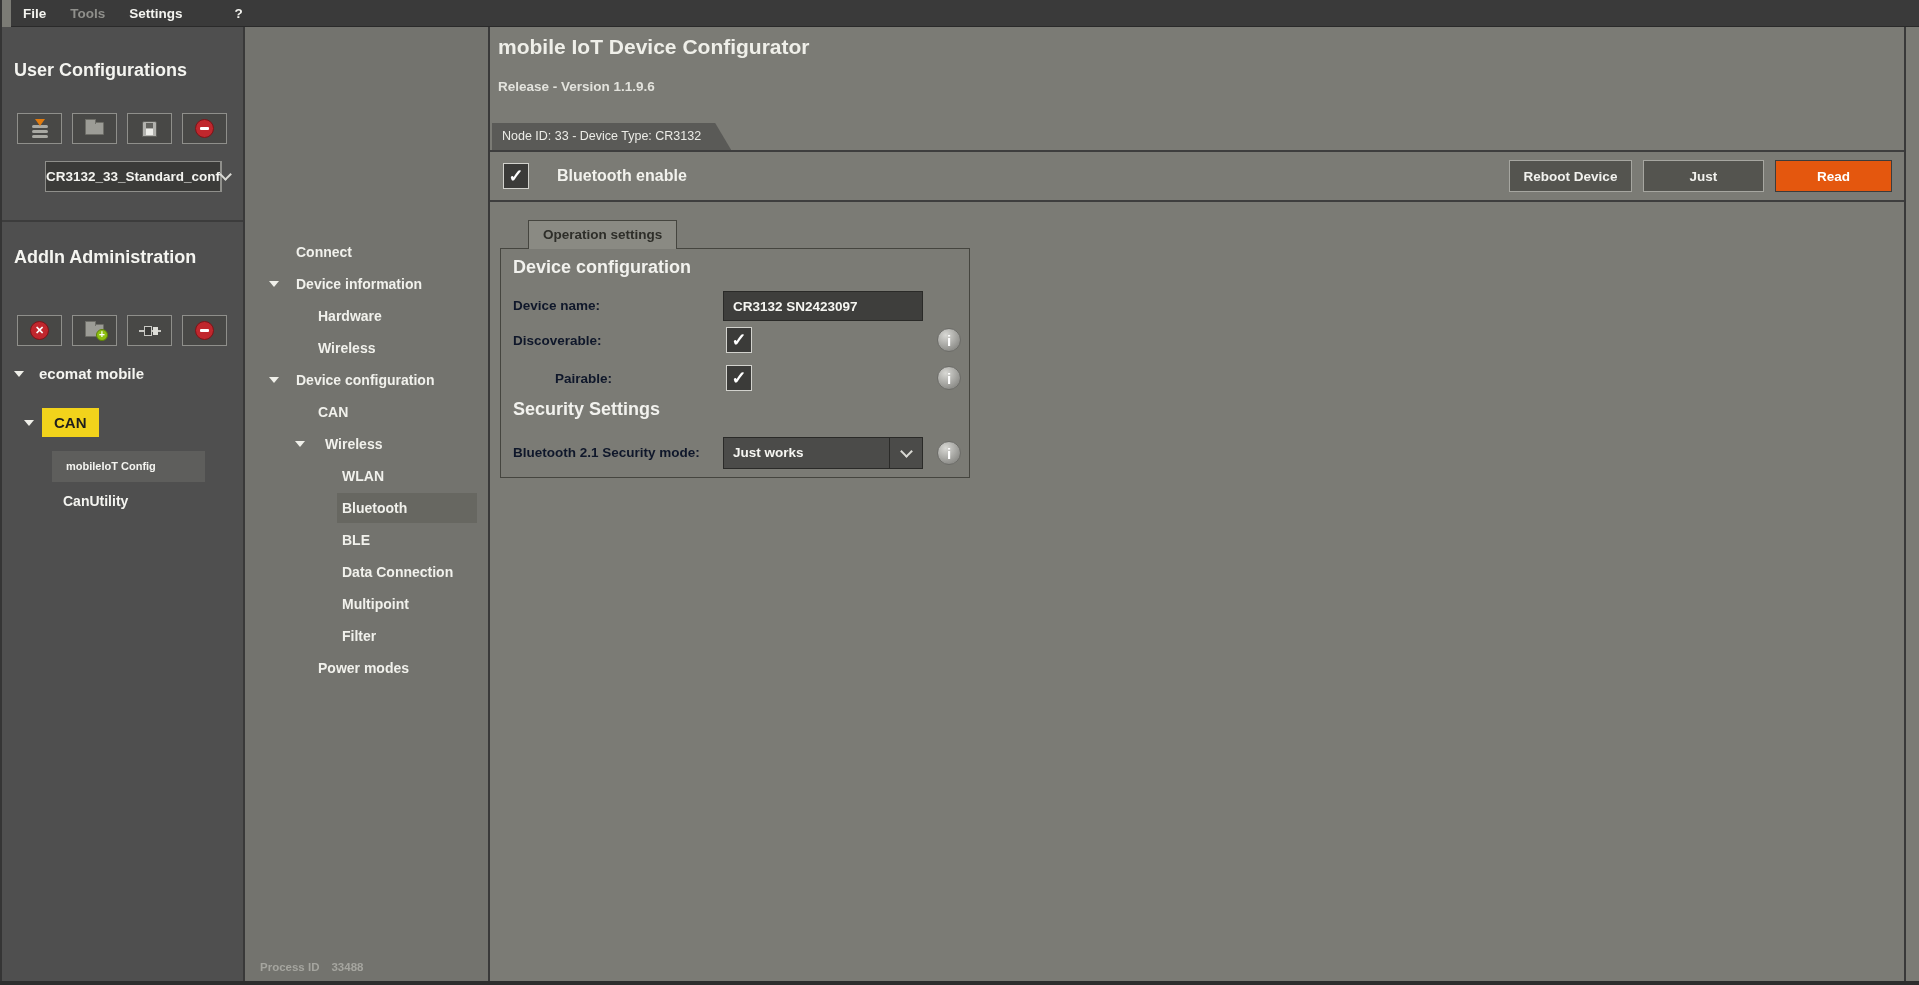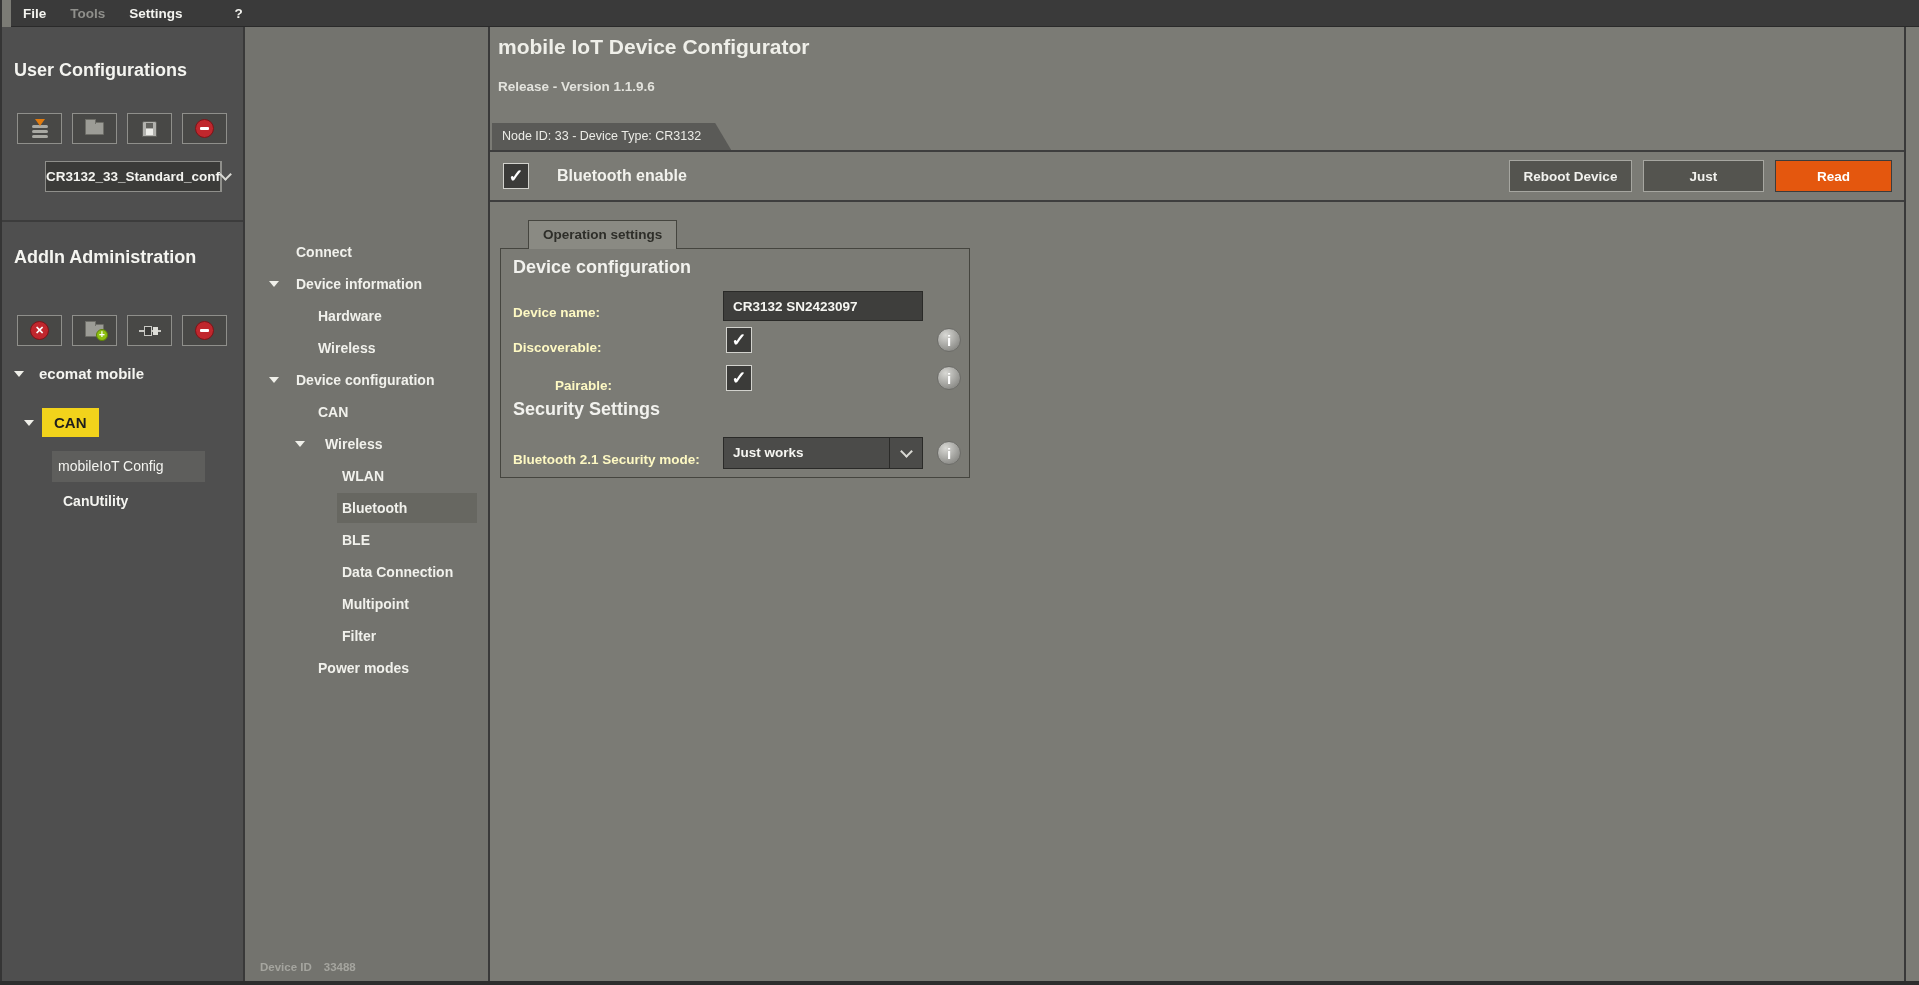--- a/index.html
+++ b/index.html
@@ -75,21 +75,21 @@
 
   .tri { width:0; height:0; border-left:5px solid transparent; border-right:5px solid transparent;
     border-top:6px solid #F0F0EA; }
 
   .tree-root { position:absolute; left:14px; top:338px; display:flex; align-items:center; gap:15px;
     font-size:15px; font-weight:700; color:#F4F4F0; cursor:pointer; }
   .tree-can { position:absolute; left:24px; top:381px; display:flex; align-items:center; gap:8px; cursor:pointer; }
   .can-box { background:#F2D31B; color:#1E1E1E; font-size:15px; font-weight:700;
     padding:5px 12px; line-height:19px; }
   .tree-leaf-sel { position:absolute; left:52px; top:424px; width:153px; height:31px; background:#5E5E5C;
-    font-size:14px; font-weight:400; color:#F4F4F0; line-height:31px; padding-left:6px; cursor:pointer; }
+    font-size:11px; font-weight:700; color:#F4F4F0; line-height:31px; padding-left:14px; cursor:pointer; }
   .tree-leaf { position:absolute; left:63px; top:466px; font-size:14px; font-weight:700; color:#F4F4F0; cursor:pointer; }
 
   
   .nav {
     position:absolute; left:245px; top:27px; width:245px; height:958px;
     background:#73736E; border-right:2px solid #393939;
   }
   .nav-item { position:absolute; left:0; width:100%; height:32px; line-height:32px;
     font-size:14px; font-weight:700; color:#F1F1EC; cursor:pointer; }
   .nav-item .tri { position:absolute; top:13px; }
@@ -126,21 +126,21 @@
     font-family:"Liberation Sans",sans-serif; font-size:13.5px; font-weight:700; cursor:pointer; }
   .hbtn.w1 { width:123px; } .hbtn.w2 { width:121px; }
   .hbtn.accent { width:117px; background:#E4570E; border:1px solid #3C3C3C; color:#FFFFFF; }
 
   .settings-tab { position:absolute; left:18px; top:193px; height:29px; background:#8A8A83;
     border:1px solid #45453F; border-bottom:none; padding:0 14px; line-height:27px;
     font-size:13.5px; font-weight:700; color:#2E2E29; z-index:2; cursor:pointer;margin-left:20px; }
   .panel { position:absolute; left:10px; top:221px; width:470px; height:230px; border:1px solid #45453F; }
   .panel-h { position:absolute; left:12px; font-size:18px; font-weight:700; color:#F2F2EE; }
   .ph1 { top:8px; } .ph2 { top:150px; }
-  .f-label { position:absolute; left:12px; font-size:13.5px; font-weight:700; color:#fef9c3;margin-top:7px; }
+  .f-label { position:absolute; left:12px; font-size:13.5px; font-weight:700; color:#0f172a; }
   .l-name { top:49px; } .l-disc { top:84px; } .l-pair { top:122px;padding-left:42px; } .l-sec { top:196px; }
   .f-input { position:absolute; left:222px; top:42px; width:200px; height:30px;
     background:#3E3E3C; border:1px solid #2A2A28; color:#F6F6F2; font-family:"Liberation Sans",sans-serif;
     font-size:13.5px; font-weight:700; padding-left:9px; }
   .cbx-disc { position:absolute; left:225px; top:78px; }
   .cbx-pair { position:absolute; left:225px; top:116px; }
   .f-select { position:absolute; left:222px; top:188px; width:200px; height:32px;
     background:#4B4B49; border:1px solid #2A2A28; display:flex; cursor:pointer; }
   .f-select .val { flex:1; line-height:30px; padding-left:9px; font-size:13.5px; font-weight:700; color:#F6F6F2; }
   .f-select .dd-btn { width:33px; border-left:1px solid #2A2A28; display:flex; align-items:center; justify-content:center; }
@@ -248,21 +248,21 @@
   <div class="nav-item l2 has-tri" style="top:401px"><span class="tri"></span><span class="label">Wireless</span></div>
   <div class="nav-item l3" style="top:433px"><span class="label">WLAN</span></div>
   <div class="nav-item l3 selected" style="top:465px"><span class="label">Bluetooth</span></div>
   <div class="nav-item l3" style="top:529px"><span class="label">Data Connection</span></div>
   <div class="nav-item l3" style="top:497px"><span class="label">BLE</span></div>
   <div class="nav-item l3" style="top:561px"><span class="label">Multipoint</span></div>
   <div class="nav-item l3" style="top:593px"><span class="label">Filter</span></div>
   <div class="nav-item l2" style="top:625px"><span class="label">Power modes</span></div>
 
   <div class="process-id">
-    <span>Device ID</span><span class="pid-val">33488</span>
+    <span>Process ID</span><span class="pid-val">33488</span>
   </div>
 </div>
 
 <div class="main">
   <div class="main-title">mobile IoT Device Configurator</div>
   <div class="main-subtitle">Release - Version 1.1.9.6</div>
 
   <div class="device-tab">Node ID: 33 - Device Type: CR3132</div>
   <div class="strip-line-1"></div>
 

